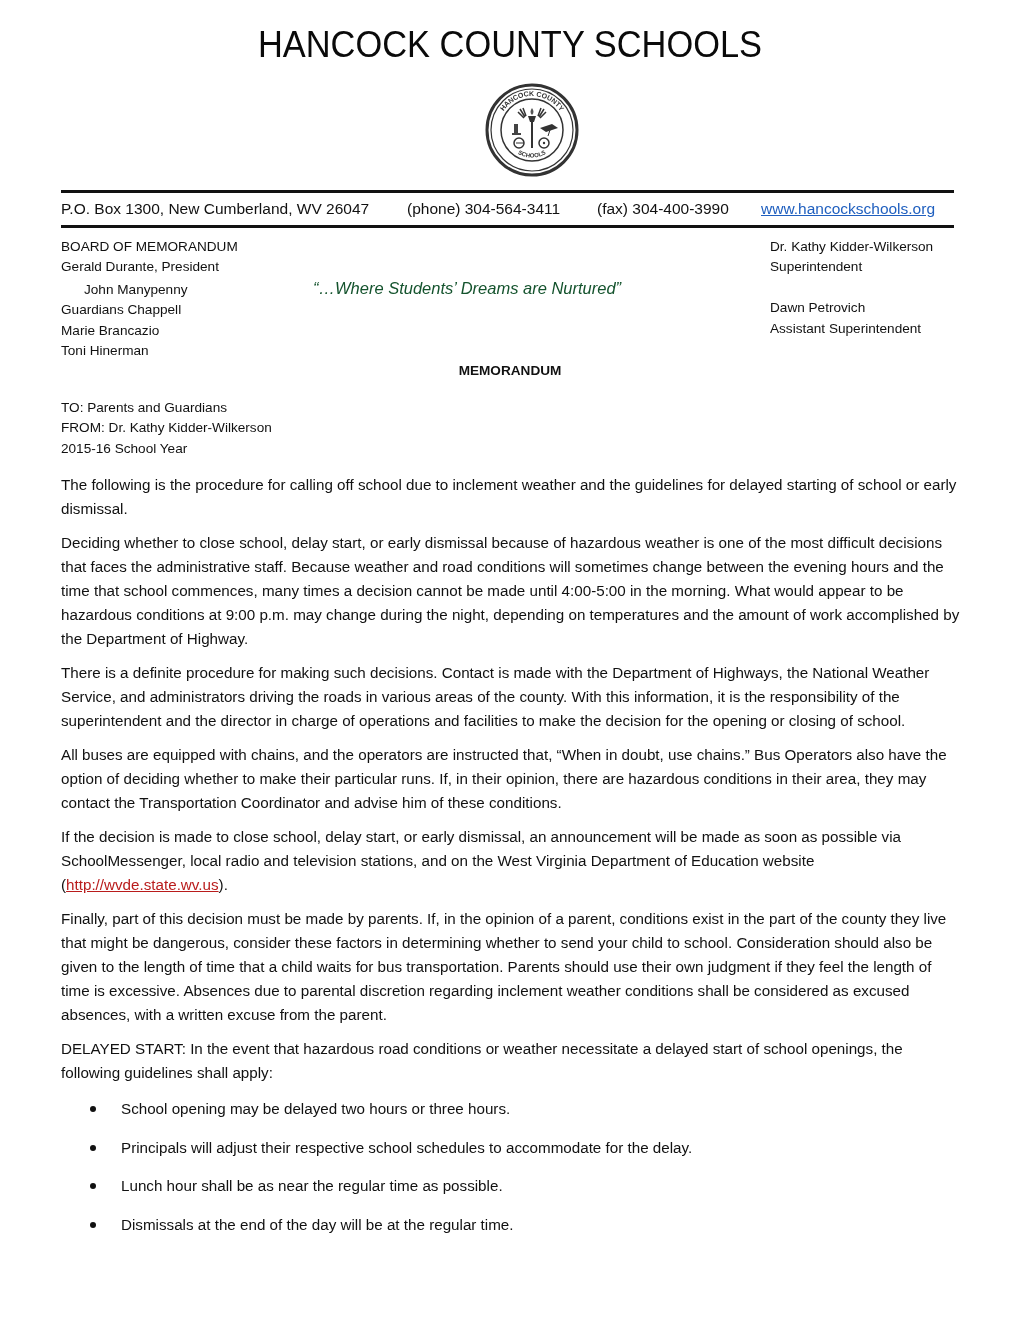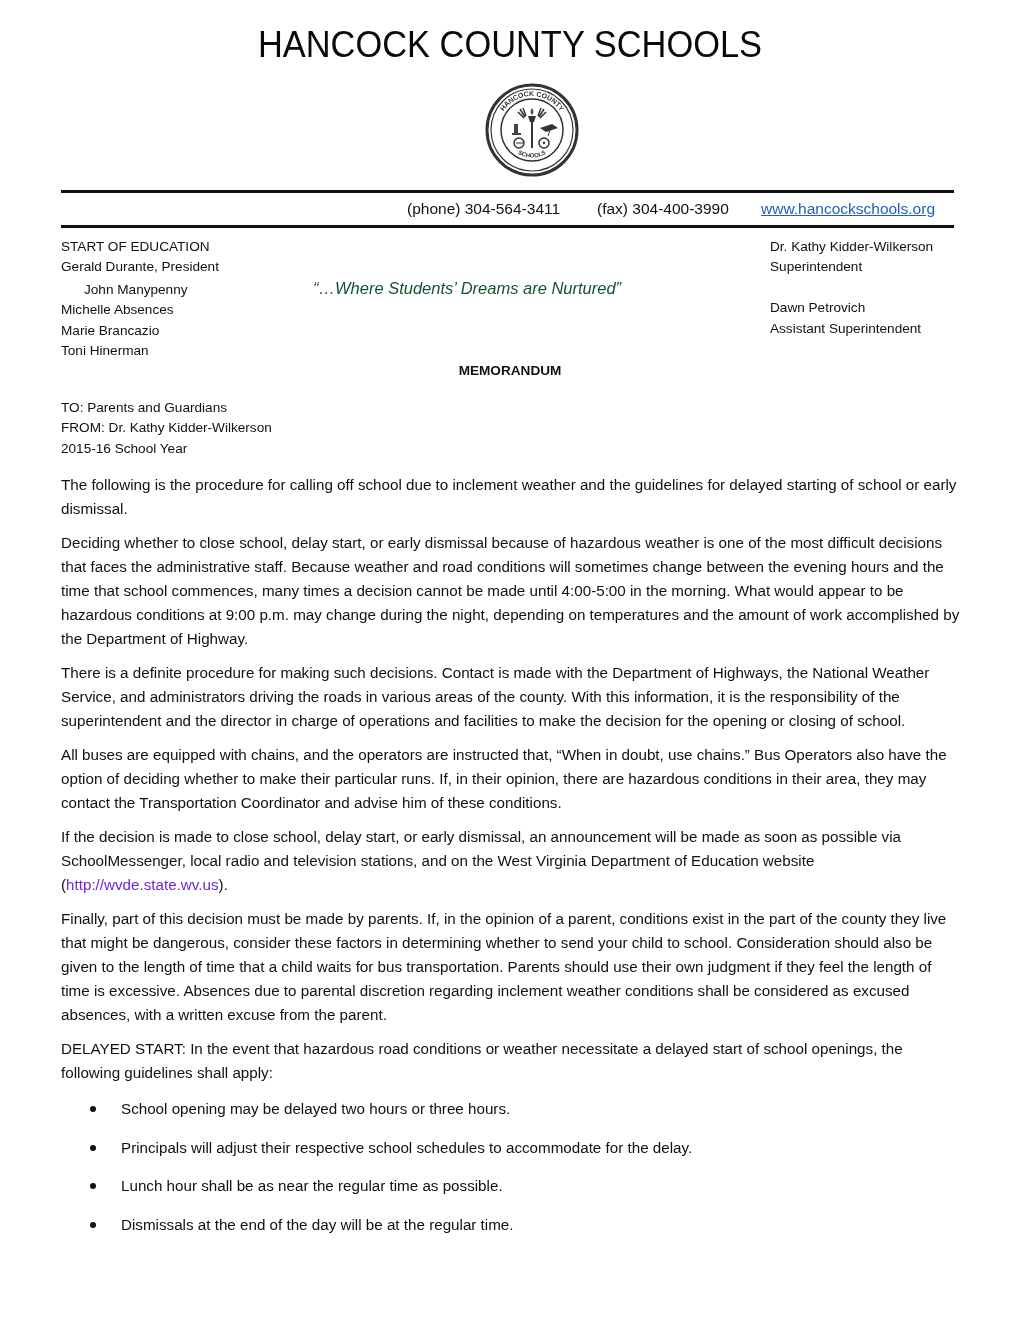--- a/index.html
+++ b/index.html
@@ -52,21 +52,21 @@
       font-size: 13.6px; font-weight: bold;
     }
     .memo-head { position: absolute; left: 61px; top: 398px; }
     .memo-head div { white-space: nowrap; }
 
     .body-text {
       position: absolute; left: 61px; top: 473px; width: 900px;
       font-size: 15.2px; line-height: 24px;
     }
     .body-text p { margin-bottom: 10px; }
-    .body-text a { color: #6d28d9; }
+    .body-text a { color: #b91c1c; text-decoration: underline; }
     .bullets { list-style: none; margin-top: 12px; }
     .bullets li {
       position: relative; padding-left: 60px; margin-bottom: 14.5px;
     }
     .bullets li .dot {
       position: absolute; left: 29px; top: 9px; width: 6px; height: 6px; border-radius: 50%; background: #111;
     }
   </style>
 </head>
 <body>
@@ -115,31 +115,32 @@
 
     <g>
         <circle cx="60" cy="61" r="5" fill="none" stroke="#333" stroke-width="1.5"></circle>
         <circle cx="60" cy="61" r="1.2" fill="#333"></circle>
       </g>
   </svg>
 </div>
 
 <div class="rule-top"></div>
 <div class="contact-line">
+  <span class="addr">P.O. Box 1300, New Cumberland, WV 26047</span>
   <span class="phone">(phone) 304-564-3411</span>
   <span class="fax">(fax) 304-400-3990</span>
   <span class="web">www.hancockschools.org</span>
 </div>
 <div class="rule-bottom"></div>
 
 <div class="board small">
-  <div>START OF EDUCATION</div>
+  <div>BOARD OF MEMORANDUM</div>
   <div>Gerald Durante, President</div>
   <div class="gap">John Manypenny</div>
-  <div>Michelle Absences</div>
+  <div>Guardians Chappell</div>
   <div>Marie Brancazio</div>
   <div>Toni Hinerman</div>
 </div>
 
 <div class="motto">“…Where Students’ Dreams are Nurtured”</div>
 
 <div class="admin small">
   <div>Dr. Kathy Kidder-Wilkerson</div>
   <div>Superintendent</div>
   <div class="spacer"></div>

